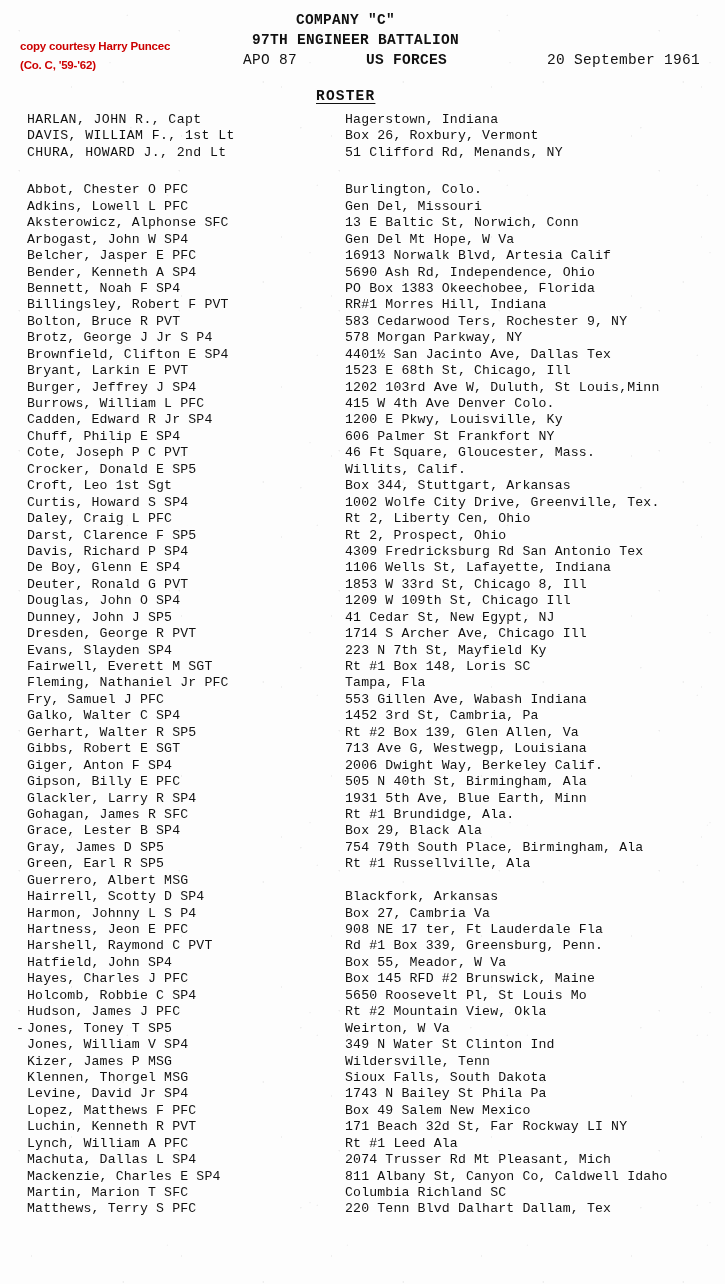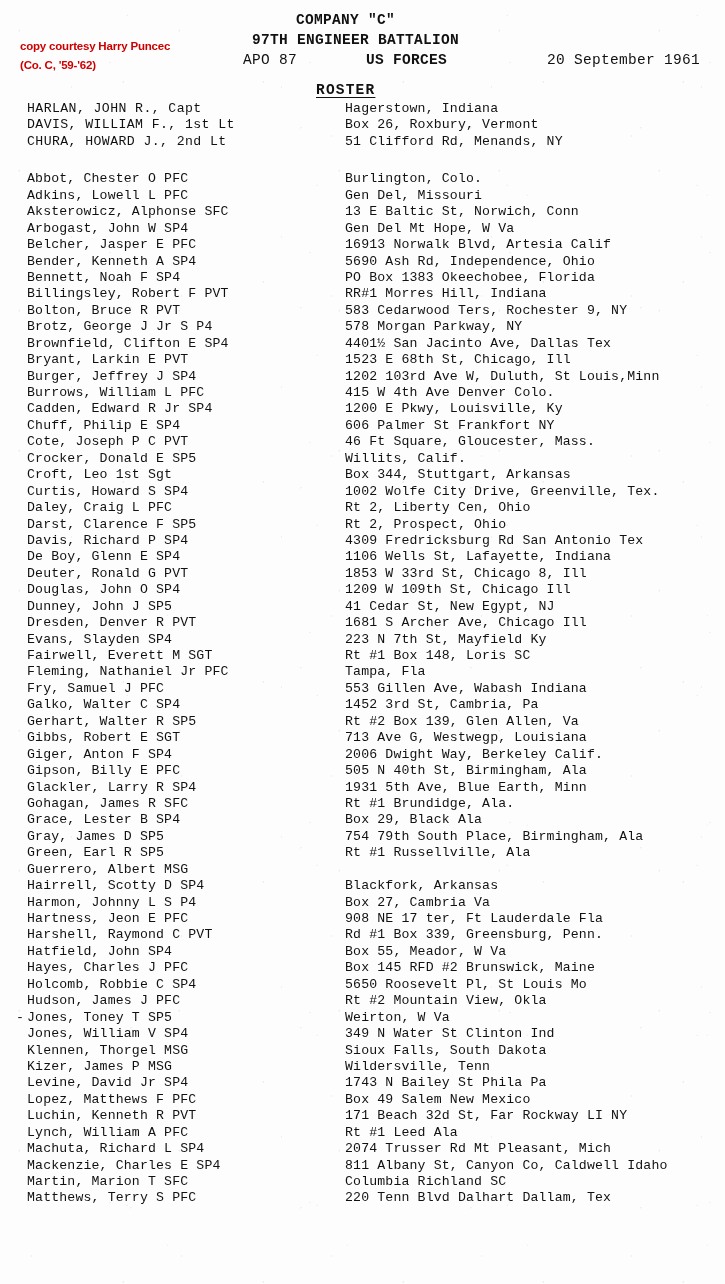--- a/index.html
+++ b/index.html
@@ -70,33 +70,33 @@
   .lh-row { position: relative; height: 20px; }
   .lh-company  { position: absolute; left: 296px; font-weight: bold; }
   .lh-batt     { position: absolute; left: 252px; font-weight: bold; }
   .lh-apo      { position: absolute; left: 243px; font-weight: normal; }
   .lh-forces   { position: absolute; left: 366px; font-weight: bold; }
   .lh-date     { position: absolute; left: 531px; font-weight: normal; margin-left: 16px; }
 
   .roster-title {
     position: absolute;
     left: 316px;
-    top: 82px;
+    top: 88px;
     font-size: 14.5px;
     font-weight: bold;
     letter-spacing: 1.2px;
     text-decoration: underline;
     text-underline-offset: 3px;
   }
 
   
   .roster {
     position: absolute;
     left: 0;
-    top: 101px;
+    top: 112px;
     width: 636px;
   }
   .roster-block { position: relative; }
   .roster-row {
     position: relative;
     height: 16.45px;
     white-space: nowrap;
   }
   .cell-name {
     position: absolute;
@@ -274,22 +274,22 @@
         </div>
         <div class="roster-row">
           <span class="cell-name">Douglas, John O  SP4</span>
           <span class="cell-addr">1209 W 109th St, Chicago Ill</span>
         </div>
         <div class="roster-row">
           <span class="cell-name">Dunney, John J  SP5</span>
           <span class="cell-addr">41 Cedar St, New Egypt, NJ</span>
         </div>
         <div class="roster-row">
-          <span class="cell-name">Dresden, Denver R  PVT</span>
-          <span class="cell-addr">1681 S Archer Ave, Chicago Ill</span>
+          <span class="cell-name">Dresden, George R  PVT</span>
+          <span class="cell-addr">1714 S Archer Ave, Chicago Ill</span>
         </div>
         <div class="roster-row">
           <span class="cell-name">Evans, Slayden  SP4</span>
           <span class="cell-addr">223 N 7th St, Mayfield Ky</span>
         </div>
         <div class="roster-row">
           <span class="cell-name">Fairwell, Everett M  SGT</span>
           <span class="cell-addr">Rt #1 Box 148, Loris SC</span>
         </div>
         <div class="roster-row">
@@ -379,45 +379,45 @@
         <div class="roster-row">
           <span class="dash-marker">-</span>
           <span class="cell-name">Jones, Toney T  SP5</span>
           <span class="cell-addr">Weirton, W Va</span>
         </div>
         <div class="roster-row">
           <span class="cell-name">Jones, William V  SP4</span>
           <span class="cell-addr">349 N Water St Clinton Ind</span>
         </div>
         <div class="roster-row">
+          <span class="cell-name">Kizer, James P  MSG</span>
+          <span class="cell-addr">Wildersville, Tenn</span>
+        </div>
+        <div class="roster-row">
           <span class="cell-name">Klennen, Thorgel  MSG</span>
           <span class="cell-addr">Sioux Falls, South Dakota</span>
         </div>
         <div class="roster-row">
-          <span class="cell-name">Kizer, James P  MSG</span>
-          <span class="cell-addr">Wildersville, Tenn</span>
-        </div>
-        <div class="roster-row">
           <span class="cell-name">Levine, David Jr  SP4</span>
           <span class="cell-addr">1743 N Bailey St   Phila Pa</span>
         </div>
         <div class="roster-row">
           <span class="cell-name">Lopez, Matthews F  PFC</span>
           <span class="cell-addr">Box 49 Salem  New Mexico</span>
         </div>
         <div class="roster-row">
           <span class="cell-name">Luchin, Kenneth R  PVT</span>
           <span class="cell-addr">171 Beach 32d St, Far Rockway LI NY</span>
         </div>
         <div class="roster-row">
           <span class="cell-name">Lynch, William A  PFC</span>
           <span class="cell-addr">Rt #1 Leed Ala</span>
         </div>
         <div class="roster-row">
-          <span class="cell-name">Machuta, Richard L  SP4</span>
+          <span class="cell-name">Machuta, Dallas L  SP4</span>
           <span class="cell-addr">2074 Trusser Rd Mt Pleasant, Mich</span>
         </div>
         <div class="roster-row">
           <span class="cell-name">Mackenzie, Charles E  SP4</span>
           <span class="cell-addr">811 Albany St, Canyon Co, Caldwell Idaho</span>
         </div>
         <div class="roster-row">
           <span class="cell-name">Martin, Marion T  SFC</span>
           <span class="cell-addr">Columbia Richland SC</span>
         </div>

